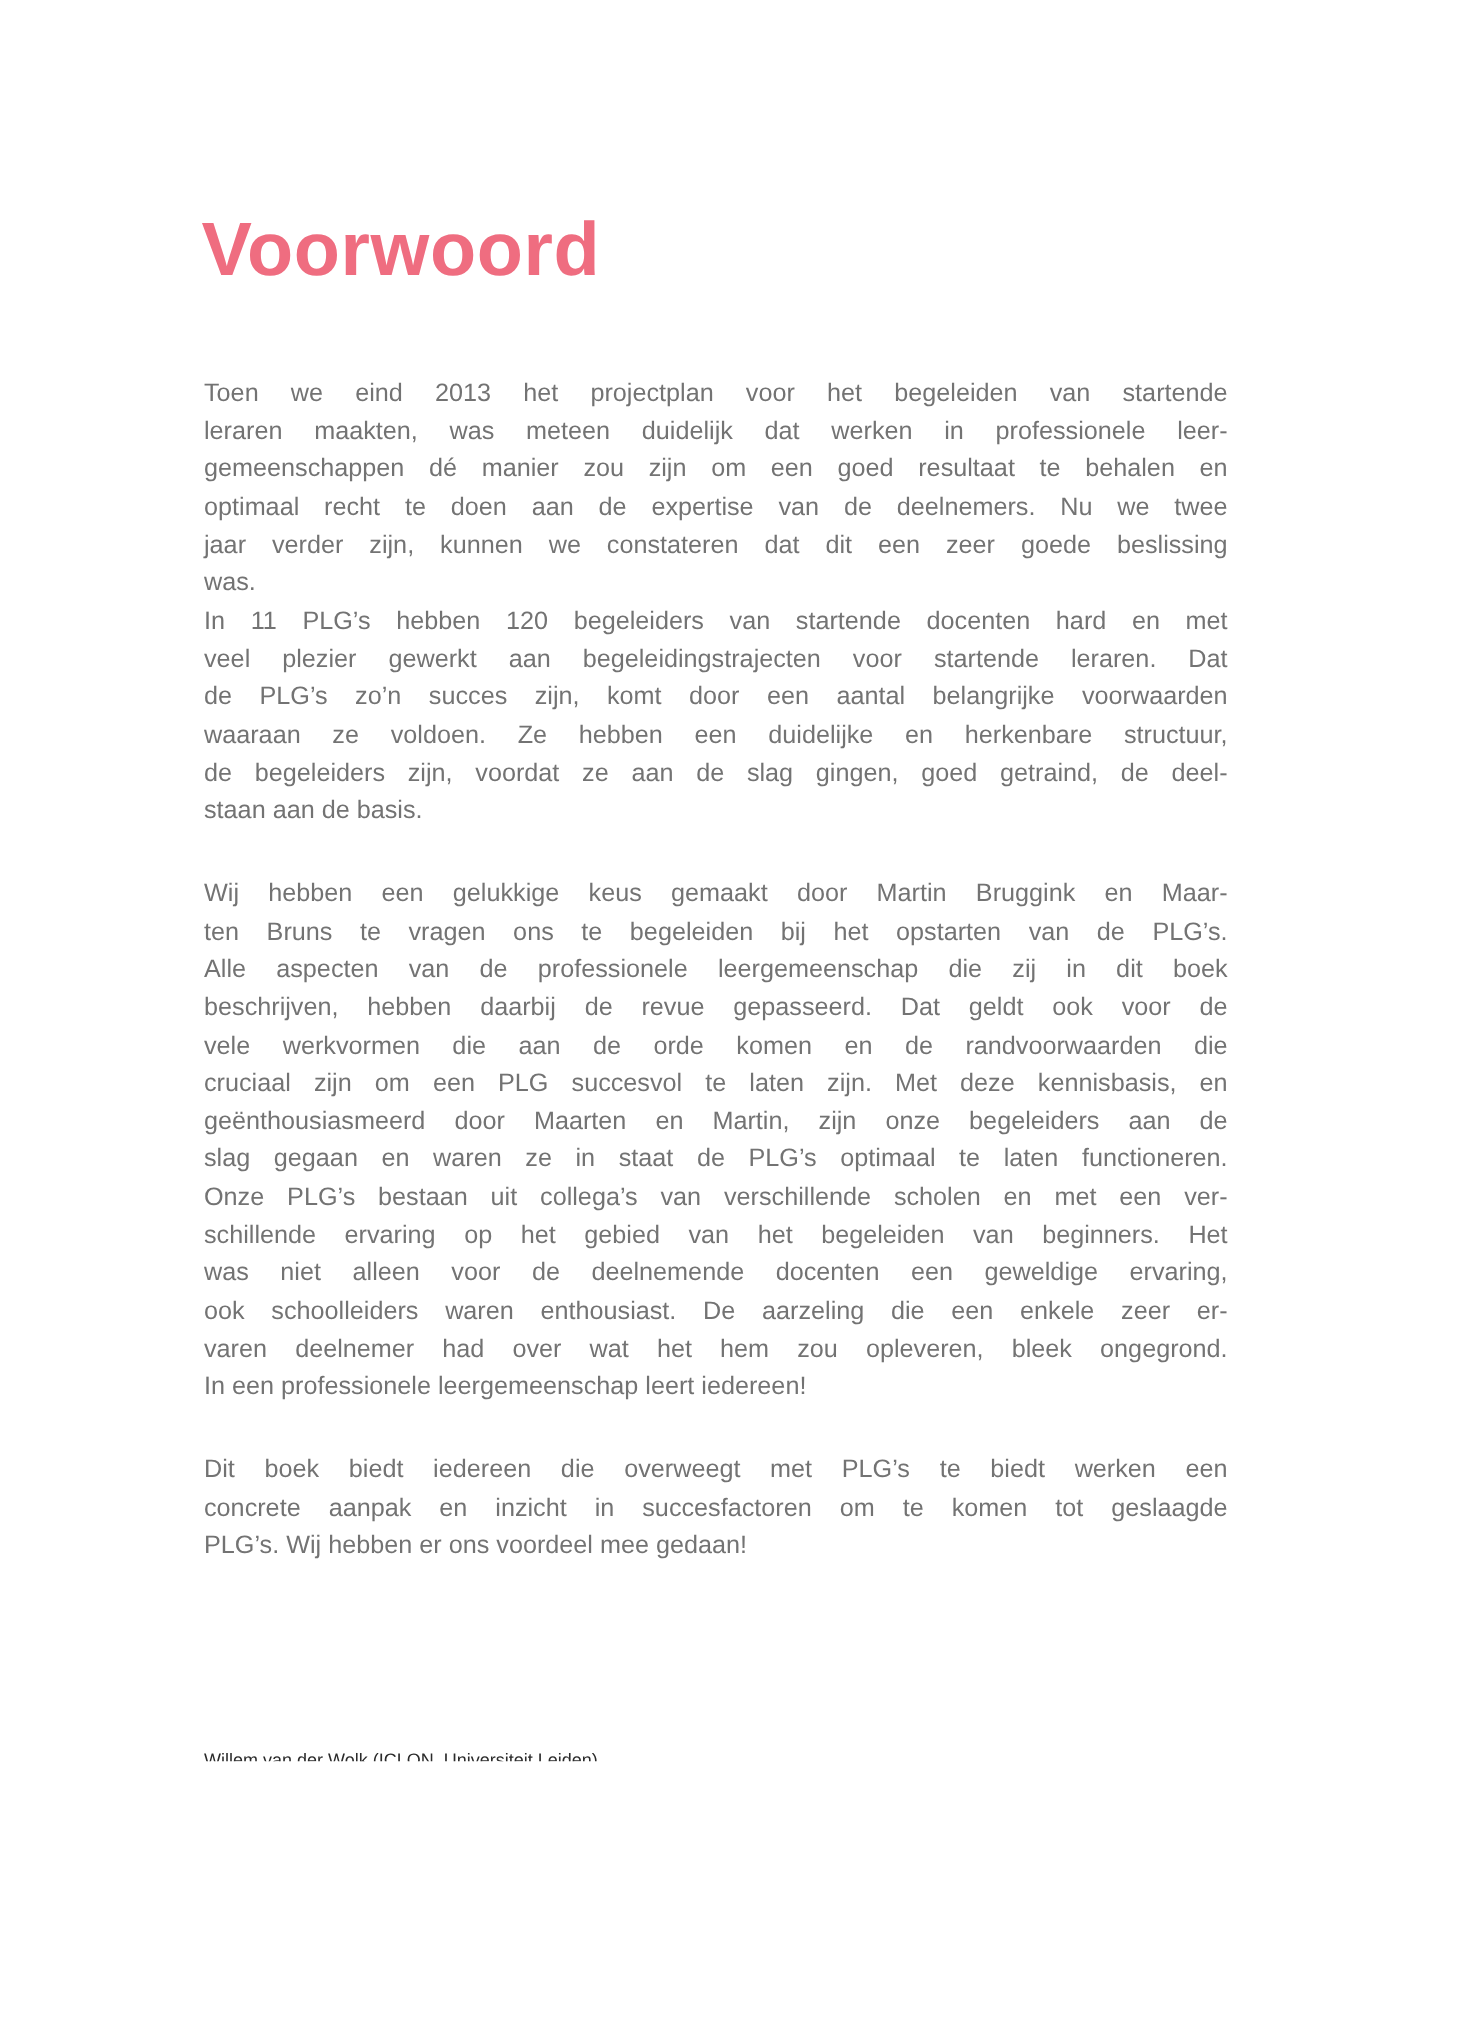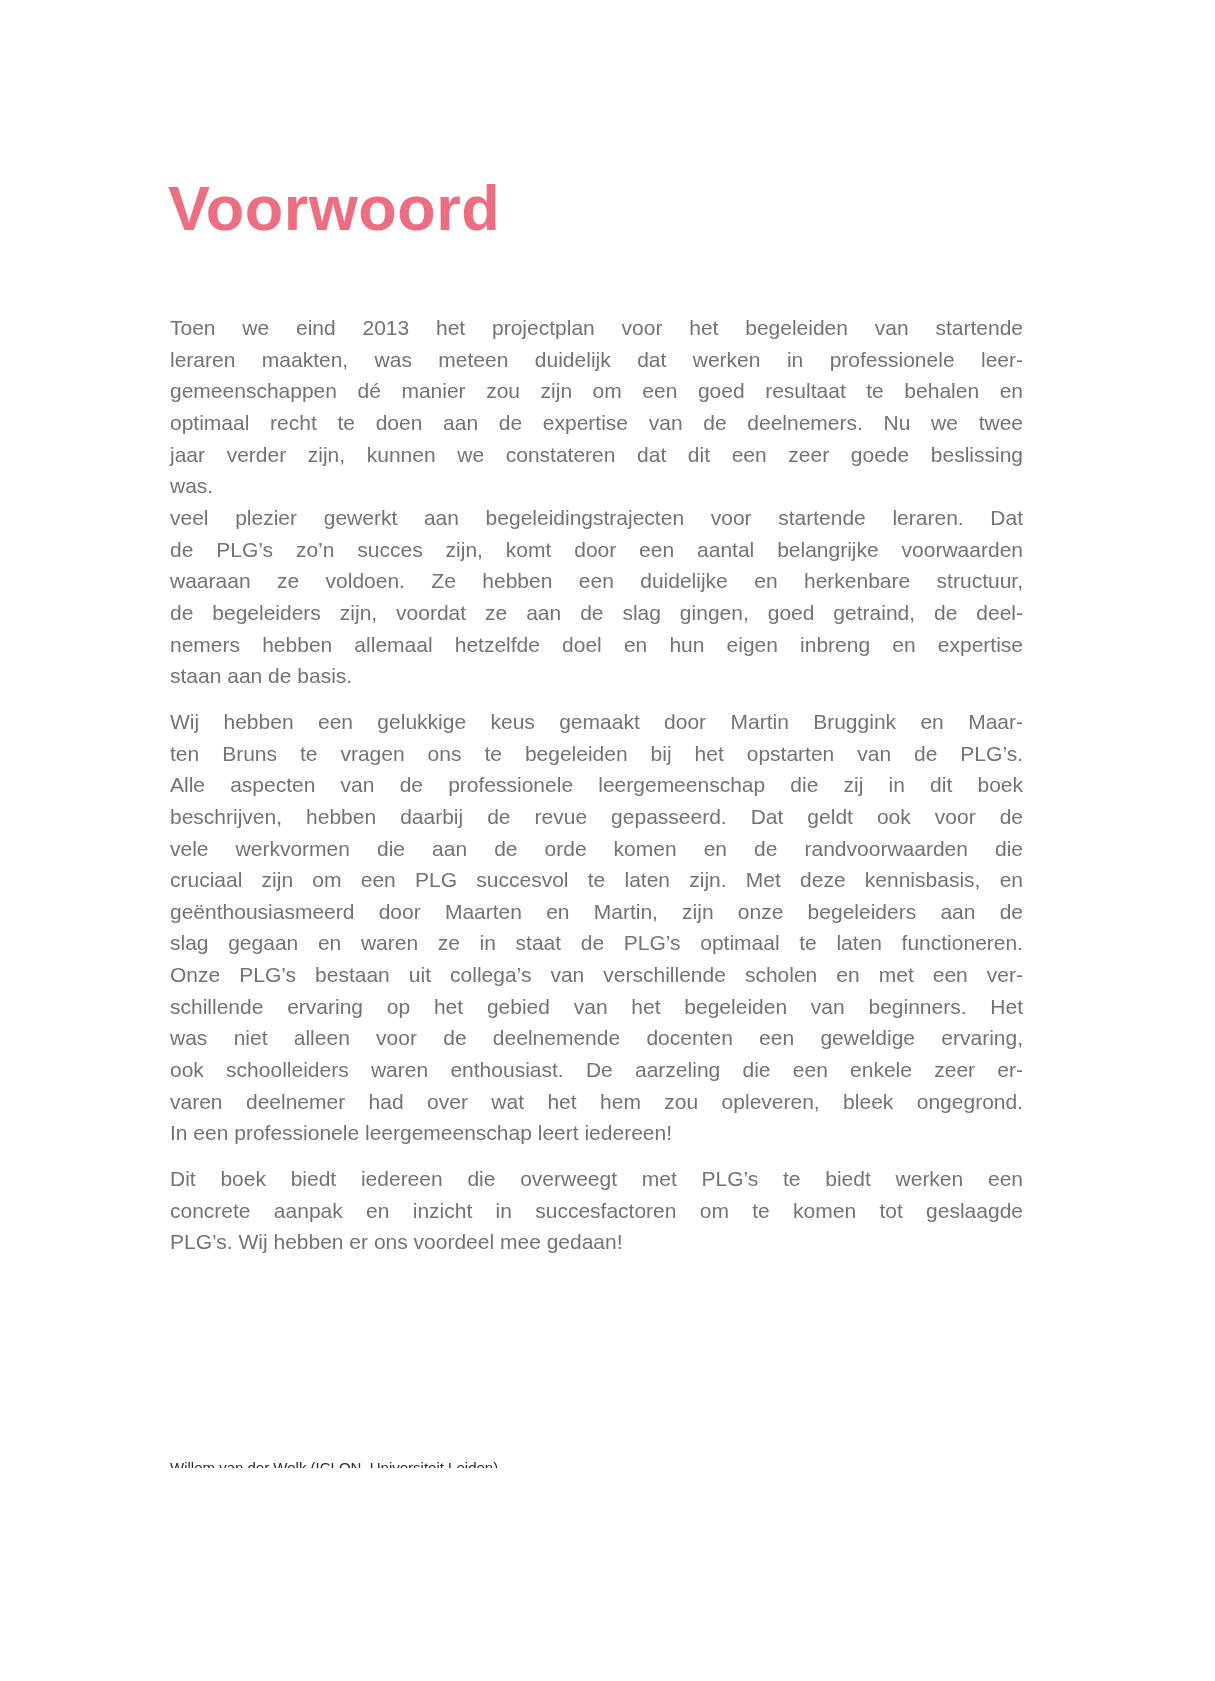--- a/index.html
+++ b/index.html
@@ -28,21 +28,21 @@
   .bodytext {
     position: absolute;
     left: 170px;
     top: 312px;
     width: 853px;
     font-size: 21px;
     line-height: 31.65px;
     color: #737373;
   }
   .para { margin: 0; }
-  .para.gap { margin-top: 14px; }
+  .para.gap { margin-top: 37px; }
   .jl { text-align: justify; text-align-last: justify; }
   .ll { text-align: center; text-align-last: left; }
   .signature {
     position: absolute;
     left: 170px;
     top: 1452px;
     font-size: 15px;
     line-height: 31.65px;
     color: #2b2b2b;
   }
@@ -68,25 +68,25 @@
     <div class="para">
       <div class="jl">Toen we eind 2013 het projectplan voor het begeleiden van startende</div>
       <div class="jl">leraren maakten, was meteen duidelijk dat werken in professionele leer-</div>
       <div class="jl">gemeenschappen dé manier zou zijn om een goed resultaat te behalen en</div>
       <div class="jl">optimaal recht te doen aan de expertise van de deelnemers. Nu we twee</div>
       <div class="jl">jaar verder zijn, kunnen we constateren dat dit een zeer goede beslissing</div>
       <div class="ll">was.</div>
     </div>
 
     <div class="para">
+      <div class="jl">In 11 PLG’s hebben 120 begeleiders van startende docenten hard en met</div>
       <div class="jl">veel plezier gewerkt aan begeleidingstrajecten voor startende leraren. Dat</div>
       <div class="jl">de PLG’s zo’n succes zijn, komt door een aantal belangrijke voorwaarden</div>
       <div class="jl">waaraan ze voldoen. Ze hebben een duidelijke en herkenbare structuur,</div>
       <div class="jl">de begeleiders zijn, voordat ze aan de slag gingen, goed getraind, de deel-</div>
-      <div class="jl">nemers hebben allemaal hetzelfde doel en hun eigen inbreng en expertise</div>
       <div class="ll">staan aan de basis.</div>
     </div>
 
     <div class="para gap">
       <div class="jl">Wij hebben een gelukkige keus gemaakt door Martin Bruggink en Maar-</div>
       <div class="jl">ten Bruns te vragen ons te begeleiden bij het opstarten van de PLG’s.</div>
       <div class="jl">Alle aspecten van de professionele leergemeenschap die zij in dit boek</div>
       <div class="jl">beschrijven, hebben daarbij de revue gepasseerd. Dat geldt ook voor de</div>
       <div class="jl">vele werkvormen die aan de orde komen en de randvoorwaarden die</div>
       <div class="jl">cruciaal zijn om een PLG succesvol te laten zijn. Met deze kennisbasis, en</div>

